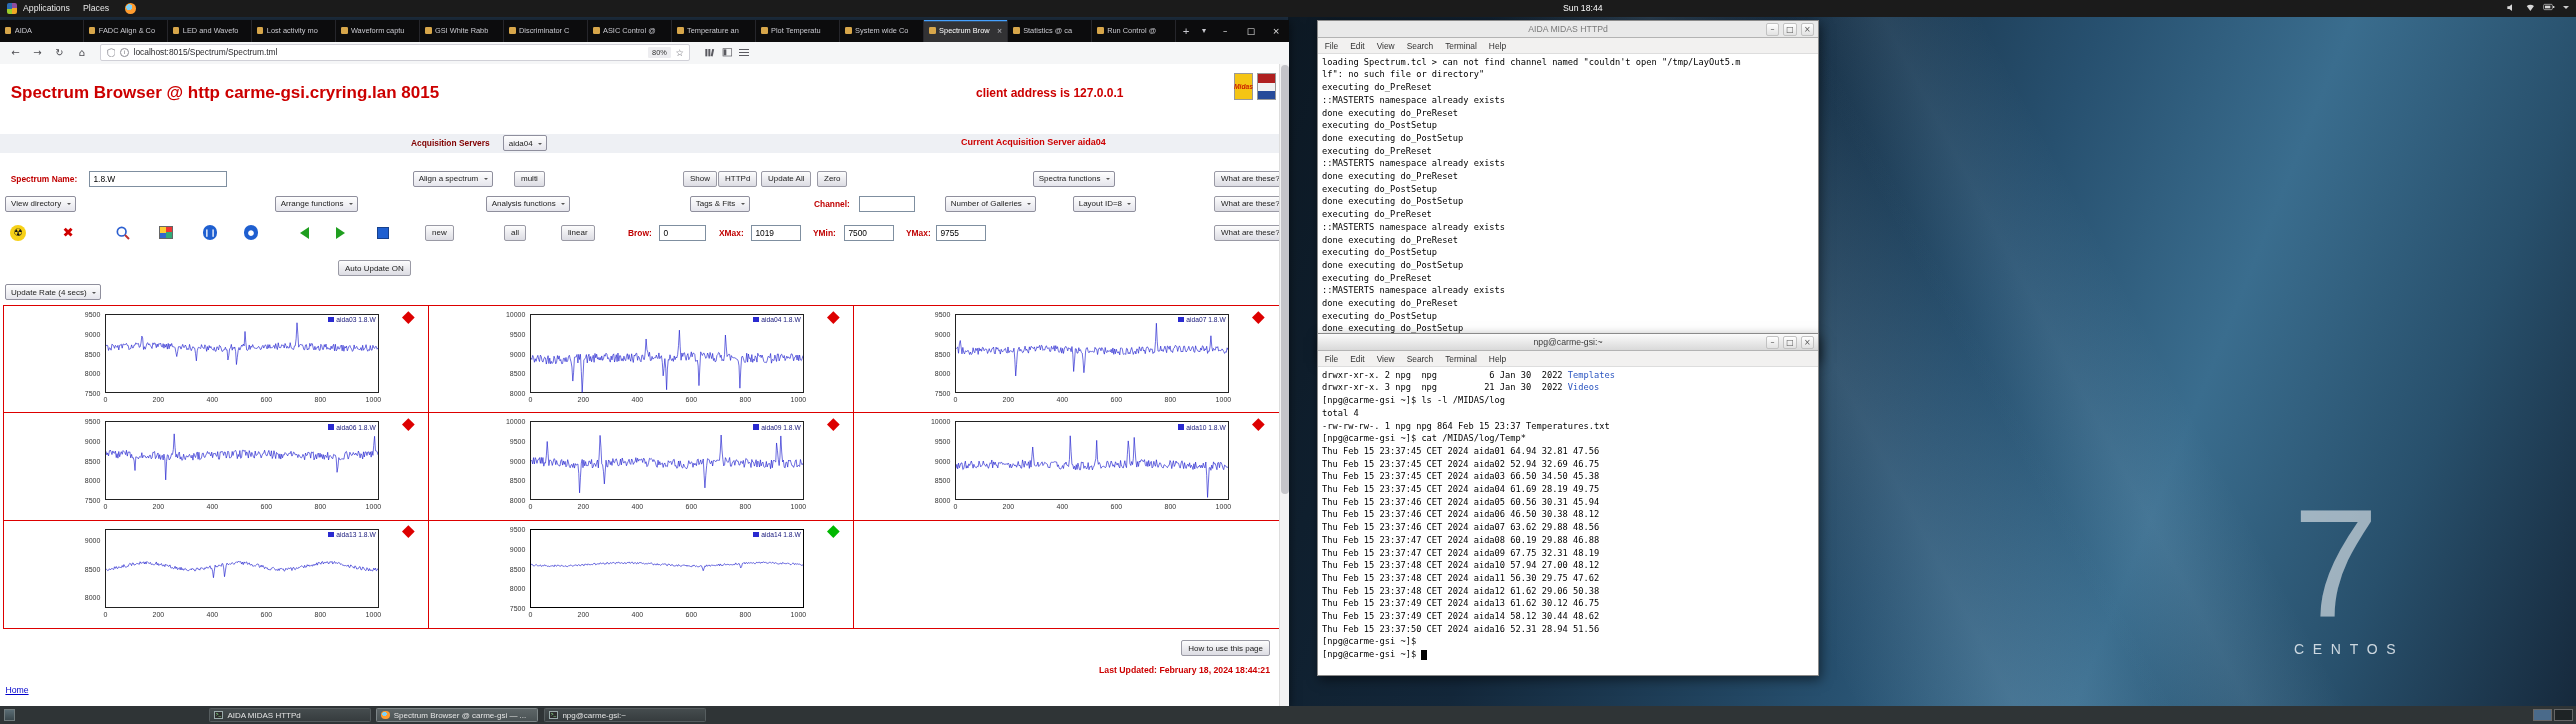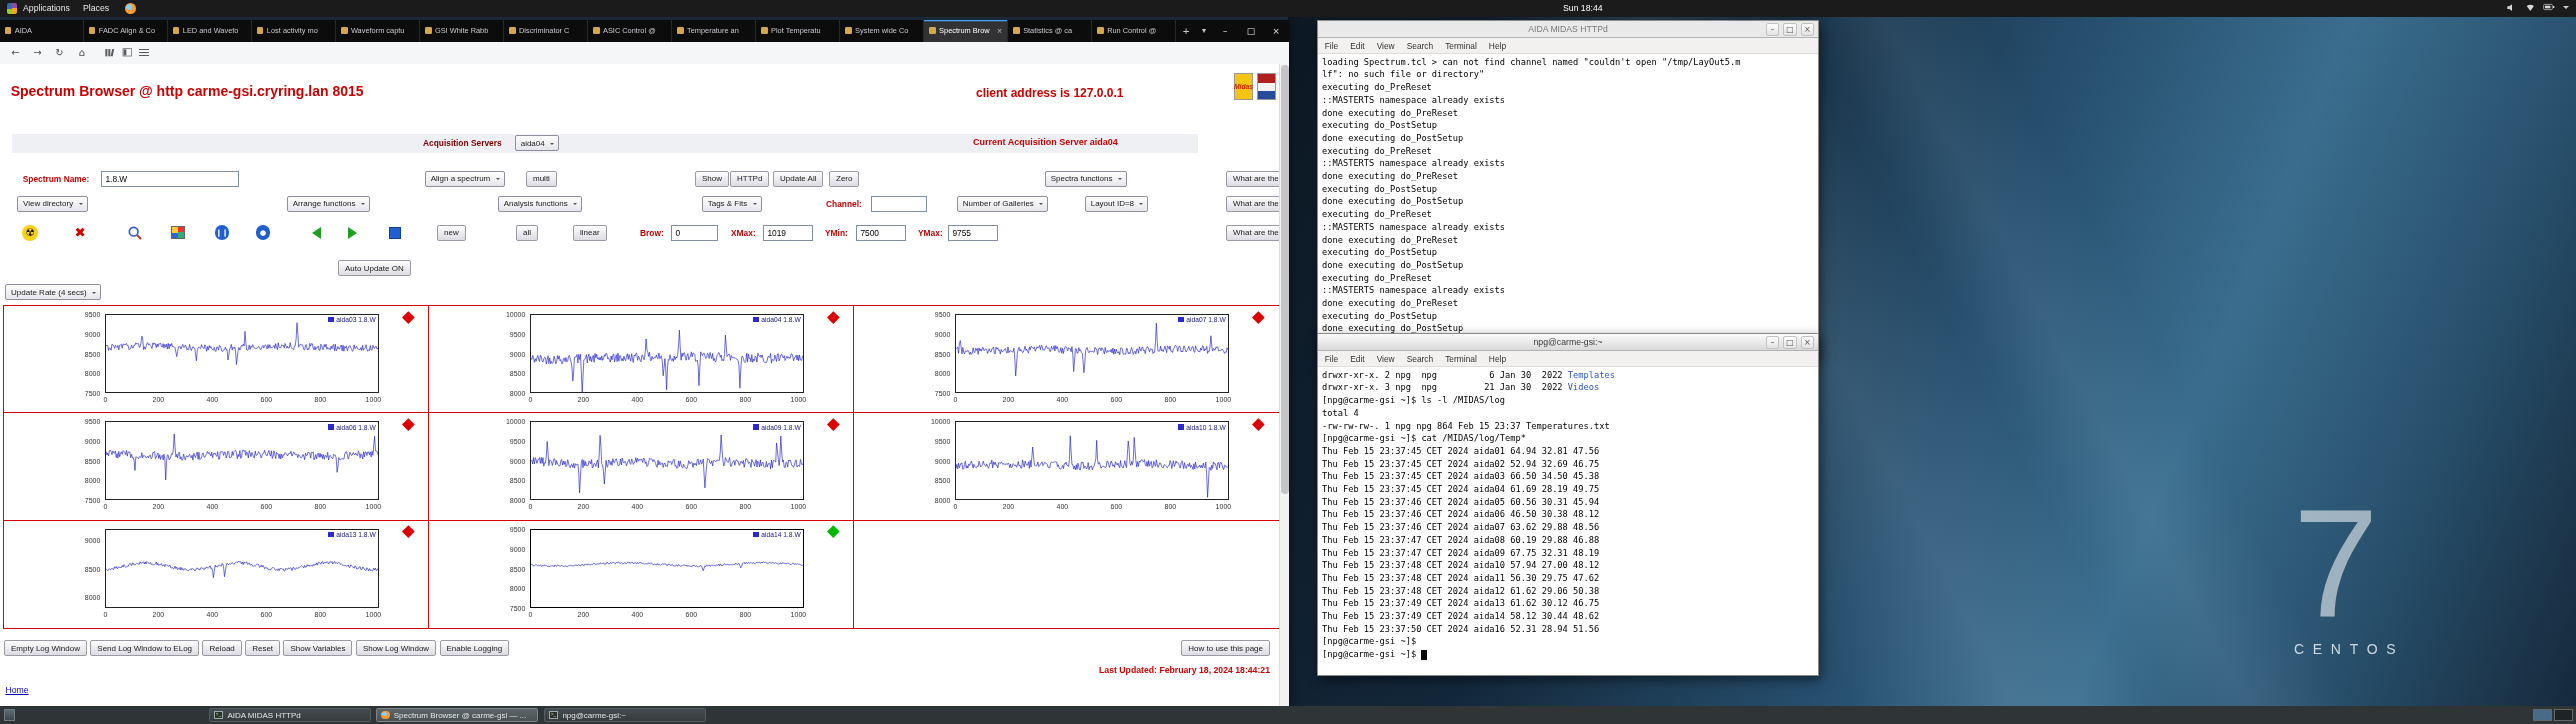--- a/index.html
+++ b/index.html
@@ -50,23 +50,23 @@
 
   
   #page{position:absolute;left:0;top:44px;width:1289px;height:642px;background:#fff;overflow:hidden;font-size:8px;color:#222}
   .rlabel{color:#c00000;font-weight:bold;font-size:8.4px}
   .redbold{color:#cc0000;font-weight:bold}
   .sel{position:relative;display:inline-flex;align-items:center;height:16px;border:0.7px solid #8f8f9d;border-radius:2px;background:linear-gradient(#fefefe,#e5e5ec);font-size:8px;color:#222;padding:0 13.4px 0 4.7px;white-space:nowrap}
   .sel:after{content:"";position:absolute;right:4px;top:6.7px;border:2.7px solid transparent;border-top-color:#555}
   .btn{display:inline-flex;align-items:center;height:16px;border:0.7px solid #9a9aa5;border-radius:2px;background:linear-gradient(#fdfdfd,#dcdce3);font-size:8px;color:#222;padding:0 6px;white-space:nowrap;cursor:default}
   .inp{height:16px;border:0.7px solid #7f8fa0;background:#fff;font-size:8.4px;padding:0 3.4px;font-family:"Liberation Sans",sans-serif}
   .abs{position:absolute}
-  .prow{position:absolute;left:12px;width:1186px;height:21.5px}
-
-  #pagetitle{position:absolute;left:10.7px;top:19px;font-size:14px}
+  .prow{position:absolute;left:0;width:1281px;height:21.5px}
+
+  #pagetitle{position:absolute;left:10.7px;top:19px;font-size:17px}
   #clientaddr{position:absolute;left:976px;top:21.5px;font-size:12px}
   .logobox{position:absolute;top:9.4px;width:19px;height:27px;border:0.7px solid #999}
   #logo1{left:1234px;background:#f5c514;color:#cc2200;font-weight:bold;font-size:6.7px;display:flex;align-items:center;justify-content:center;font-style:italic}
   #logo2{left:1257px;background:linear-gradient(180deg,#b02020 0 34%,#f2f2f2 34% 66%,#274b9a 66% 100%)}
 
   #rowA{top:70px;height:19px;background:#eef0f4}
   #rowB{top:106px}
   #rowC{top:131px}
   #rowD{top:158px;height:24px}
   .iconbtn{position:absolute;top:1.3px;width:20px;height:19px;display:flex;align-items:center;justify-content:center;font-family:"DejaVu Sans",sans-serif;cursor:default}
@@ -227,20 +227,29 @@
         <span>–</span>
         <span>□</span>
         <span>×</span>
       </div>
     </div>
     <div id="navbar">
       <span class="nbtn">←</span>
       <span class="nbtn">→</span>
       <span class="nbtn">↻</span>
       <span class="nbtn">⌂</span>
+      <div id="urlbar">
+        <svg width="8.7" height="9.4" viewBox="0 0 13 14">
+            <path d="M6.5 1 L12 3 V8 C12 11 9.5 12.6 6.5 13.5 C3.5 12.6 1 11 1 8 V3 Z" fill="none" stroke="#7a7a82"></path>
+          </svg>
+        <span class="circle-i">i</span>
+        <span>localhost:8015/Spectrum/Spectrum.tml</span>
+        <span id="zoomchip">80%</span>
+        <span class="star">☆</span>
+      </div>
       <div class="navright">
         <svg width="10.7" height="10.7" viewBox="0 0 16 16">
             <rect x="2" y="3" width="3" height="11" fill="#5a5a60"></rect>
             <rect x="6.5" y="3" width="3" height="11" fill="#5a5a60"></rect>
             <rect x="11" y="3" width="3" height="11" transform="rotate(12 12.5 9)" fill="#5a5a60"></rect>
           </svg>
         <svg width="10.7" height="10.7" viewBox="0 0 16 16">
             <rect x="1.5" y="2.5" width="13" height="11" fill="none" stroke="#5a5a60"></rect>
             <rect x="2.5" y="3.5" width="4" height="9" fill="#5a5a60"></rect>
           </svg>
@@ -492,29 +501,20 @@
                 <polyline points="0.0,51.8 1.3,50.8 2.5,51.7 3.8,53.5 5.1,53.3 6.4,52.2 7.6,51.2 8.9,52.3 10.2,53.5 11.5,53.2 12.7,53.0 14.0,51.8 15.3,54.1 16.5,53.6 17.8,52.6 19.1,53.5 20.4,51.6 21.6,53.1 22.9,52.8 24.2,54.2 25.5,53.3 26.7,54.2 28.0,54.3 29.3,53.6 30.5,53.4 31.8,53.2 33.1,52.9 34.4,54.7 35.6,51.9 36.9,52.9 38.2,54.0 39.5,52.1 40.7,52.3 42.0,53.5 43.3,53.1 44.5,53.9 45.8,52.3 47.1,53.3 48.4,53.9 49.6,54.3 50.9,52.9 52.2,54.1 53.5,54.2 54.7,54.5 56.0,53.1 57.3,53.1 58.5,52.6 59.8,51.8 61.1,53.2 62.4,53.9 63.6,53.1 64.9,52.5 66.2,52.1 67.5,51.8 68.7,53.4 70.0,52.7 71.3,51.2 72.5,52.8 73.8,53.3 75.1,51.6 76.4,51.6 77.6,51.2 78.9,53.3 80.2,51.0 81.5,50.9 82.7,51.2 84.0,52.2 85.3,50.2 86.5,51.5 87.8,51.5 89.1,51.6 90.4,51.2 91.6,51.7 92.9,50.2 94.2,49.8 95.5,49.6 96.7,51.9 98.0,50.9 99.3,50.3 100.5,50.2 101.8,50.9 103.1,48.8 104.4,49.2 105.6,50.4 106.9,49.4 108.2,48.9 109.5,50.9 110.7,50.1 112.0,50.7 113.3,48.2 114.5,48.5 115.8,50.5 117.1,50.3 118.4,48.4 119.6,49.5 120.9,49.3 122.2,48.3 123.5,48.1 124.7,49.4 126.0,50.4 127.3,48.2 128.5,48.9 129.8,48.3 131.1,47.6 132.4,49.4 133.6,49.4 134.9,48.5 136.2,49.2 137.5,49.7 138.7,49.9 140.0,48.1 141.3,50.0 142.5,49.8 143.8,48.2 145.1,48.7 146.4,47.4 147.6,49.3 148.9,49.3 150.2,47.8 151.5,47.8 152.7,50.0 154.0,49.8 155.3,48.1 156.5,49.6 157.8,50.4 159.1,48.3 160.4,50.0 161.6,48.5 162.9,48.4 164.2,48.5 165.5,49.2 166.7,49.9 168.0,49.4 169.3,50.6 170.5,50.3 171.8,49.6 173.1,50.8 174.4,50.0 175.6,49.0 176.9,50.5 178.2,49.2 179.5,48.8 180.7,49.6 182.0,51.6 183.3,51.8 184.5,50.2 185.8,51.7 187.1,51.8 188.4,49.9 189.6,52.1 190.9,51.0 192.2,51.5 193.5,52.5 194.7,51.6 196.0,50.3 197.3,50.8 198.5,50.8 199.8,50.2 201.1,50.5 202.4,52.7 203.6,53.0 204.9,50.6 206.2,51.0 207.5,51.6 208.7,53.3 210.0,51.3 211.3,51.6 212.5,53.4 213.8,53.5 215.1,53.7 216.4,52.6 217.6,52.0 218.9,53.9 220.2,51.4 221.5,52.6 222.7,53.6 224.0,53.9 225.3,53.2 226.5,52.0 227.8,52.2 229.1,51.9 230.4,53.5 231.6,52.2 232.9,54.1 234.2,52.3 235.5,53.9 236.7,53.4 238.0,54.2 239.3,54.7 240.5,52.9 241.8,53.9 243.1,52.1 244.4,52.8 245.6,54.5 246.9,53.4 248.2,54.4 249.5,54.8 250.7,54.4 252.0,53.9 253.3,52.9 254.5,53.3 255.8,56.7 257.1,60.6 258.4,56.8 259.6,53.3 260.9,54.4 262.2,51.8 263.5,53.8 264.7,52.8 266.0,52.0 267.3,53.9 268.5,53.3 269.8,51.7 271.1,52.6 272.4,52.6 273.6,52.5 274.9,53.6 276.2,52.2 277.5,52.1 278.7,52.5 280.0,50.6 281.3,53.3 282.5,50.4 283.8,52.7 285.1,52.1 286.4,53.0 287.6,51.2 288.9,50.0 290.2,51.8 291.5,51.6 292.7,51.1 294.0,51.1 295.3,51.4 296.5,52.0 297.8,51.4 299.1,51.5 300.4,51.8 301.6,51.9 302.9,50.9 304.2,51.7 305.5,48.9 306.7,50.9 308.0,51.4 309.3,50.4 310.5,49.6 311.8,52.6 313.1,56.4 314.4,54.2 315.6,49.7 316.9,49.4 318.2,48.1 319.5,50.5 320.7,48.6 322.0,48.5 323.3,50.1 324.5,48.3 325.8,49.4 327.1,48.4 328.4,49.2 329.6,48.7 330.9,49.4 332.2,48.4 333.5,50.0 334.7,50.2 336.0,48.5 337.3,47.7 338.5,49.2 339.8,47.9 341.1,47.8 342.4,49.6 343.6,47.8 344.9,49.1 346.2,47.6 347.5,47.4 348.7,48.7 350.0,47.4 351.3,49.1 352.5,49.6 353.8,49.2 355.1,48.9 356.4,47.8 357.6,48.2 358.9,49.4 360.2,48.0 361.5,48.1 362.7,49.9 364.0,49.2 365.3,48.5 366.5,49.4 367.8,50.1 369.1,50.6 370.4,50.4 371.6,49.8 372.9,49.1 374.2,50.8 375.5,48.3 376.7,49.1 378.0,49.5 379.3,50.4 380.5,49.6 381.8,50.2 383.1,48.9 384.4,49.7 385.6,50.0 386.9,51.5 388.2,51.6 389.5,50.3 390.7,49.3 392.0,49.3 393.3,51.5 394.5,49.9 395.8,51.1 397.1,50.1 398.4,50.5 399.6,51.0 400.9,50.7 402.2,51.4 403.5,52.3 404.7,53.1 406.0,51.0" fill="none" stroke="#2323cf" stroke-width="1"></polyline>
               </svg><span class="plegend">
                 <i class="lsq"></i>
                 <span>aida14 1.8.W</span>
               </span></div>
             <span class="pdiamond" style="background: rgb(0, 184, 0);"></span>
           </div>
           <div class="pcell"></div>
         </div>
 
-      <div id="bottombtns">
-          <span class="btn">Empty Log Window</span>
-          <span class="btn">Send Log Window to ELog</span>
-          <span class="btn">Reload</span>
-          <span class="btn">Reset</span>
-          <span class="btn">Show Variables</span>
-          <span class="btn">Show Log Window</span>
-          <span class="btn">Enable Logging</span>
-        </div>
       <span id="howto" class="btn">How to use this page</span>
       <span id="lastupd" class="redbold">Last Updated: February 18, 2024 18:44:21</span>
       <span id="homelink">Home</span>
 
       <div id="vscroll">
           <div id="vthumb"></div>
         </div>
     </div>
   </div>
 

